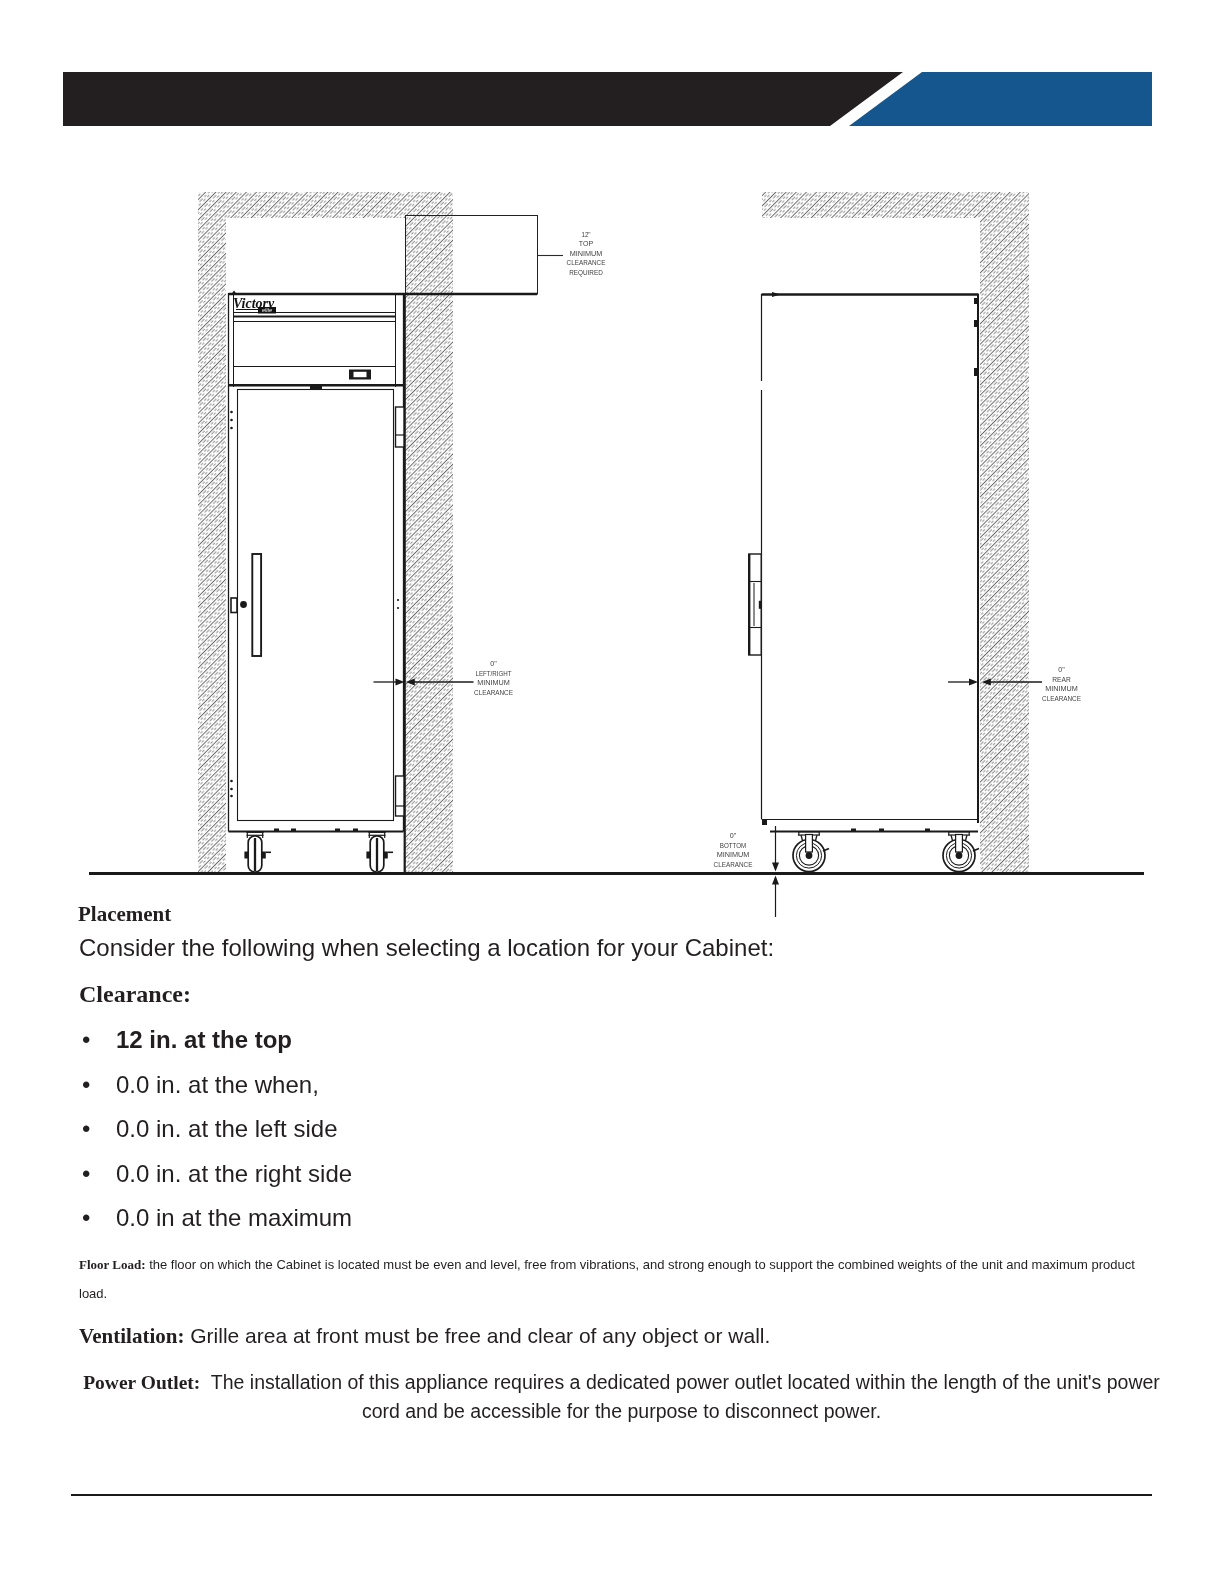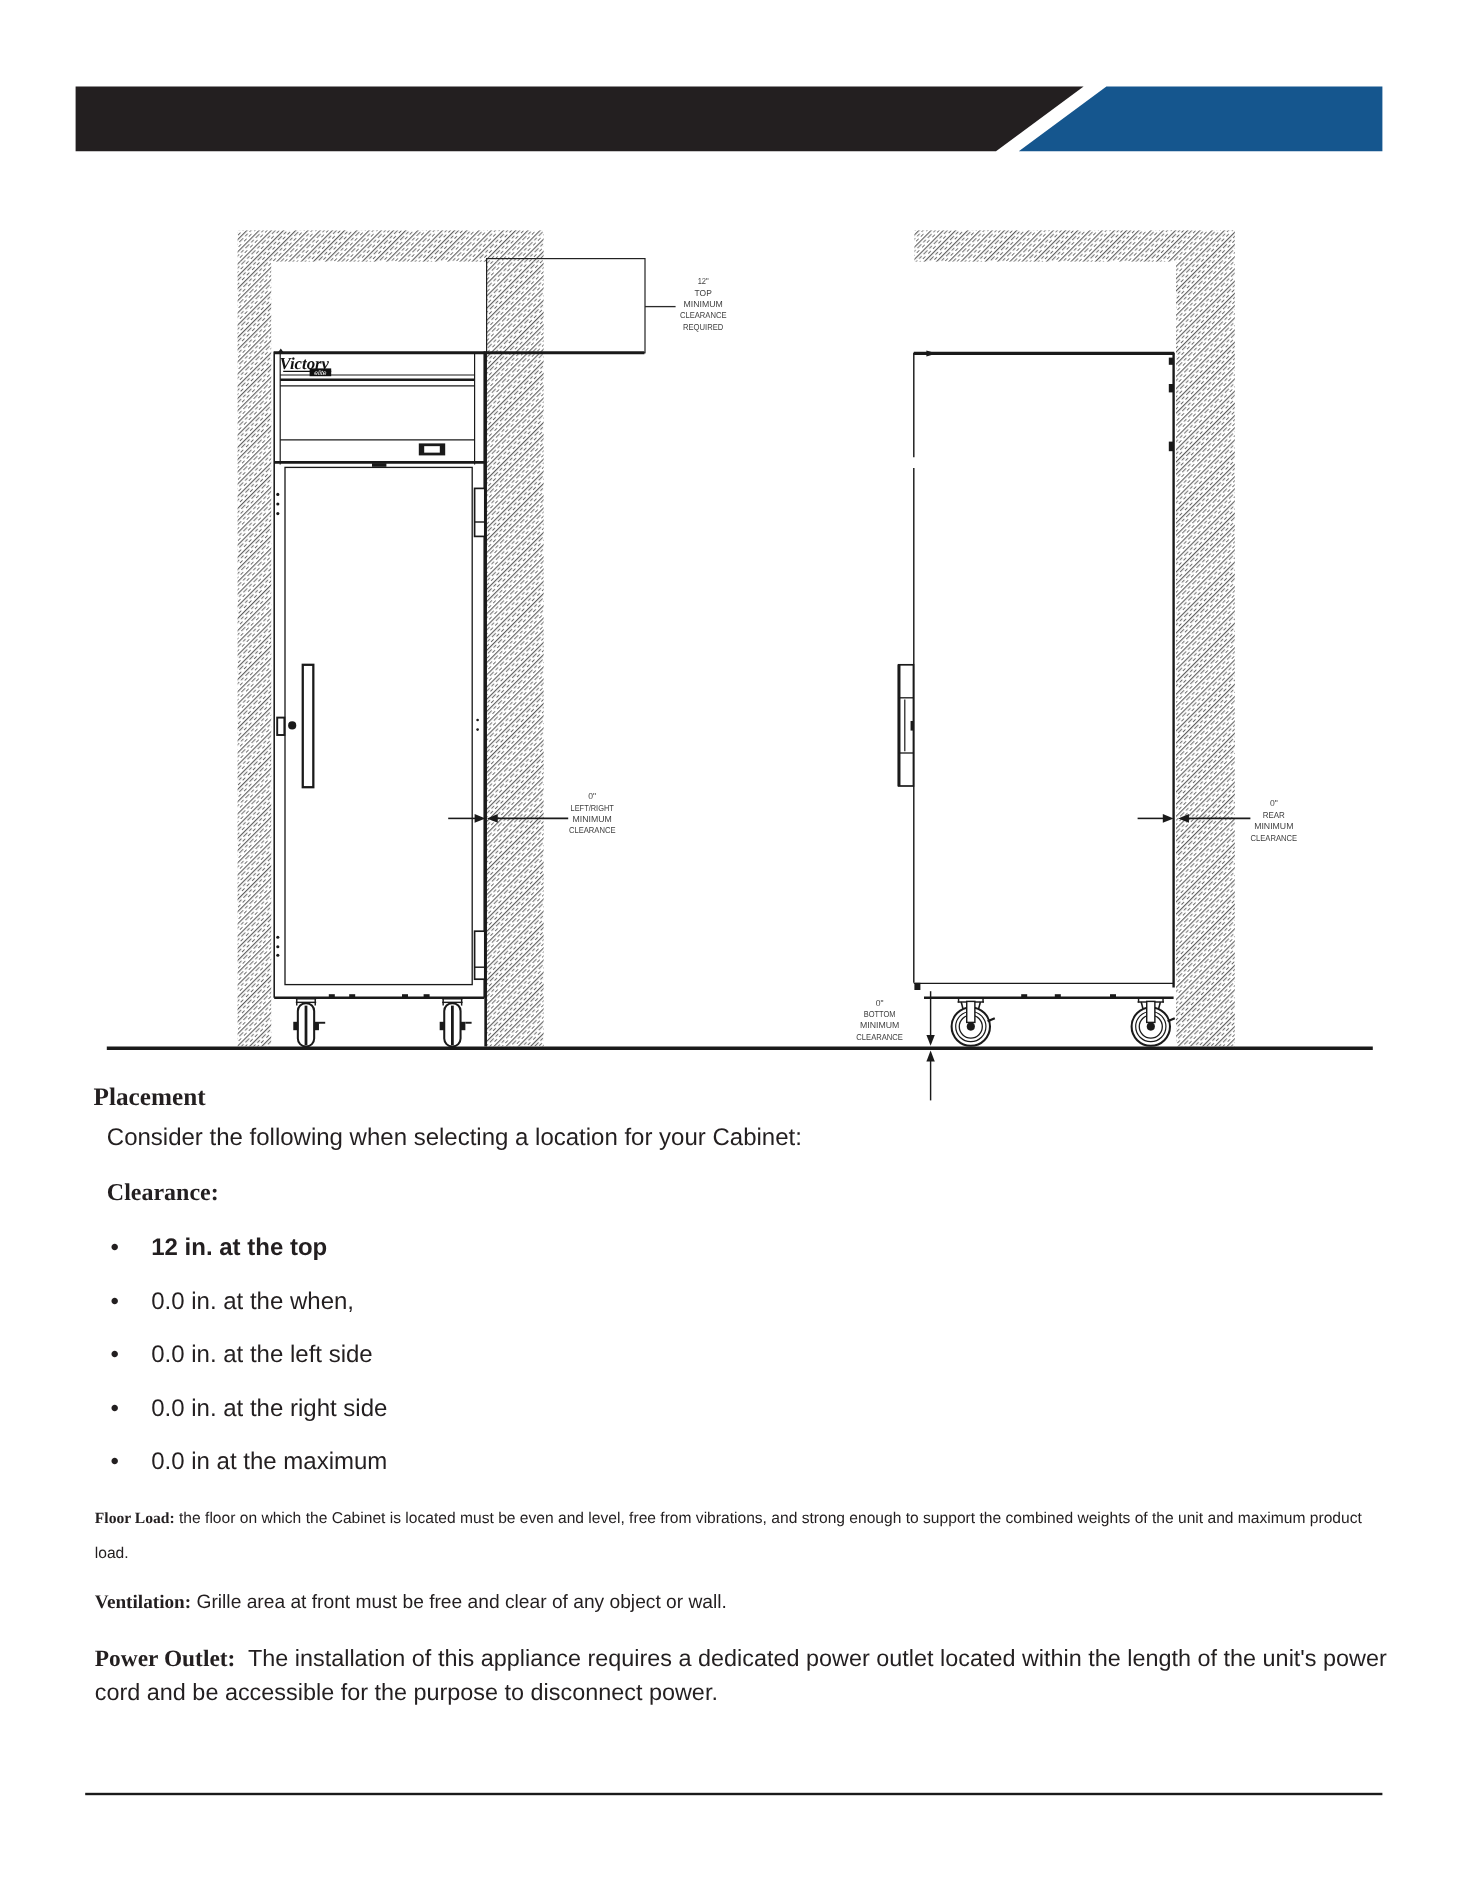--- a/index.html
+++ b/index.html
@@ -1,19 +1,19 @@
 <!DOCTYPE html>
 <html><head>
 <meta charset="utf-8">
 <style>
   html,body{margin:0;padding:0;}
   body{width:1224px;height:1584px;background:#fff;position:relative;overflow:hidden;
        font-family:"Liberation Sans",sans-serif;color:#231f20;}
   .abs{position:absolute;}
-  .t{font-size:20px;line-height:22px;white-space:pre;margin-left:10px;}
+  .t{font-size:24px;line-height:22px;white-space:pre;}
   .b{font-weight:bold;font-family:Liberation Serif, serif;}
 </style>
 </head>
 <body>
 
 <svg class="abs" style="left:0;top:0" width="1224" height="930" viewBox="0 0 1224 930">
   <defs>
     <pattern id="h" width="12" height="7.2" patternUnits="userSpaceOnUse" patternTransform="rotate(-45)">
       <line x1="0" y1="0.5" x2="12" y2="0.5" stroke="#4d4d4d" stroke-width="0.85"></line>
       <line x1="0" y1="2.9" x2="12" y2="2.9" stroke="#5a5a5a" stroke-width="0.75" stroke-dasharray="3 2.2"></line>
@@ -197,17 +197,17 @@
 <div class="abs t" style="left:116px;top:1073.6px;">0.0 in. at the when,</div>
 <div class="abs t" style="left:82px;top:1118.2px;">•</div>
 <div class="abs t" style="left:116px;top:1118.2px;">0.0 in. at the left side</div>
 <div class="abs t" style="left:82px;top:1162.8px;">•</div>
 <div class="abs t" style="left:116px;top:1162.8px;">0.0 in. at the right side</div>
 <div class="abs t" style="left:82px;top:1207.4px;">•</div>
 <div class="abs t" style="left:116px;top:1207.4px;">0.0 in at the maximum</div>
 
 <div class="abs" style="left:79px;top:1250px;width:1075px;font-size:13px;line-height:29.3px;"><span class="b">Floor Load:</span> the floor on which the Cabinet is located must be even and level, free from vibrations, and strong enough to support the combined weights of the unit and maximum product load.</div>
 
-<div class="abs" style="left:79px;top:1320.5px;width:1075px;font-size:16px;line-height:29.3px;"><span class="b">Ventilation:</span> Grille area at front must be free and clear of any object or wall.</div>
-
-<div class="abs" style="left:79px;top:1368px;width:1085px;font-size:19.5px;line-height:29.3px;"><span class="b">Power Outlet:</span>&nbsp; The installation of this appliance requires a dedicated power outlet located within the length of the unit's power cord and be accessible for the purpose to disconnect power.</div>
+<div class="abs" style="left:79px;top:1320.5px;width:1075px;font-size:21px;line-height:29.3px;"><span class="b">Ventilation:</span> Grille area at front must be free and clear of any object or wall.</div>
+
+<div class="abs" style="left:79px;top:1368px;width:1085px;font-size:19.5px;line-height:29.3px;text-align:center;"><span class="b">Power Outlet:</span>&nbsp; The installation of this appliance requires a dedicated power outlet located within the length of the unit's power cord and be accessible for the purpose to disconnect power.</div>
 
 <div class="abs" style="left:71px;top:1493.5px;width:1081px;height:2.2px;background:#1a1a1a;"></div>
 
 </body></html>

